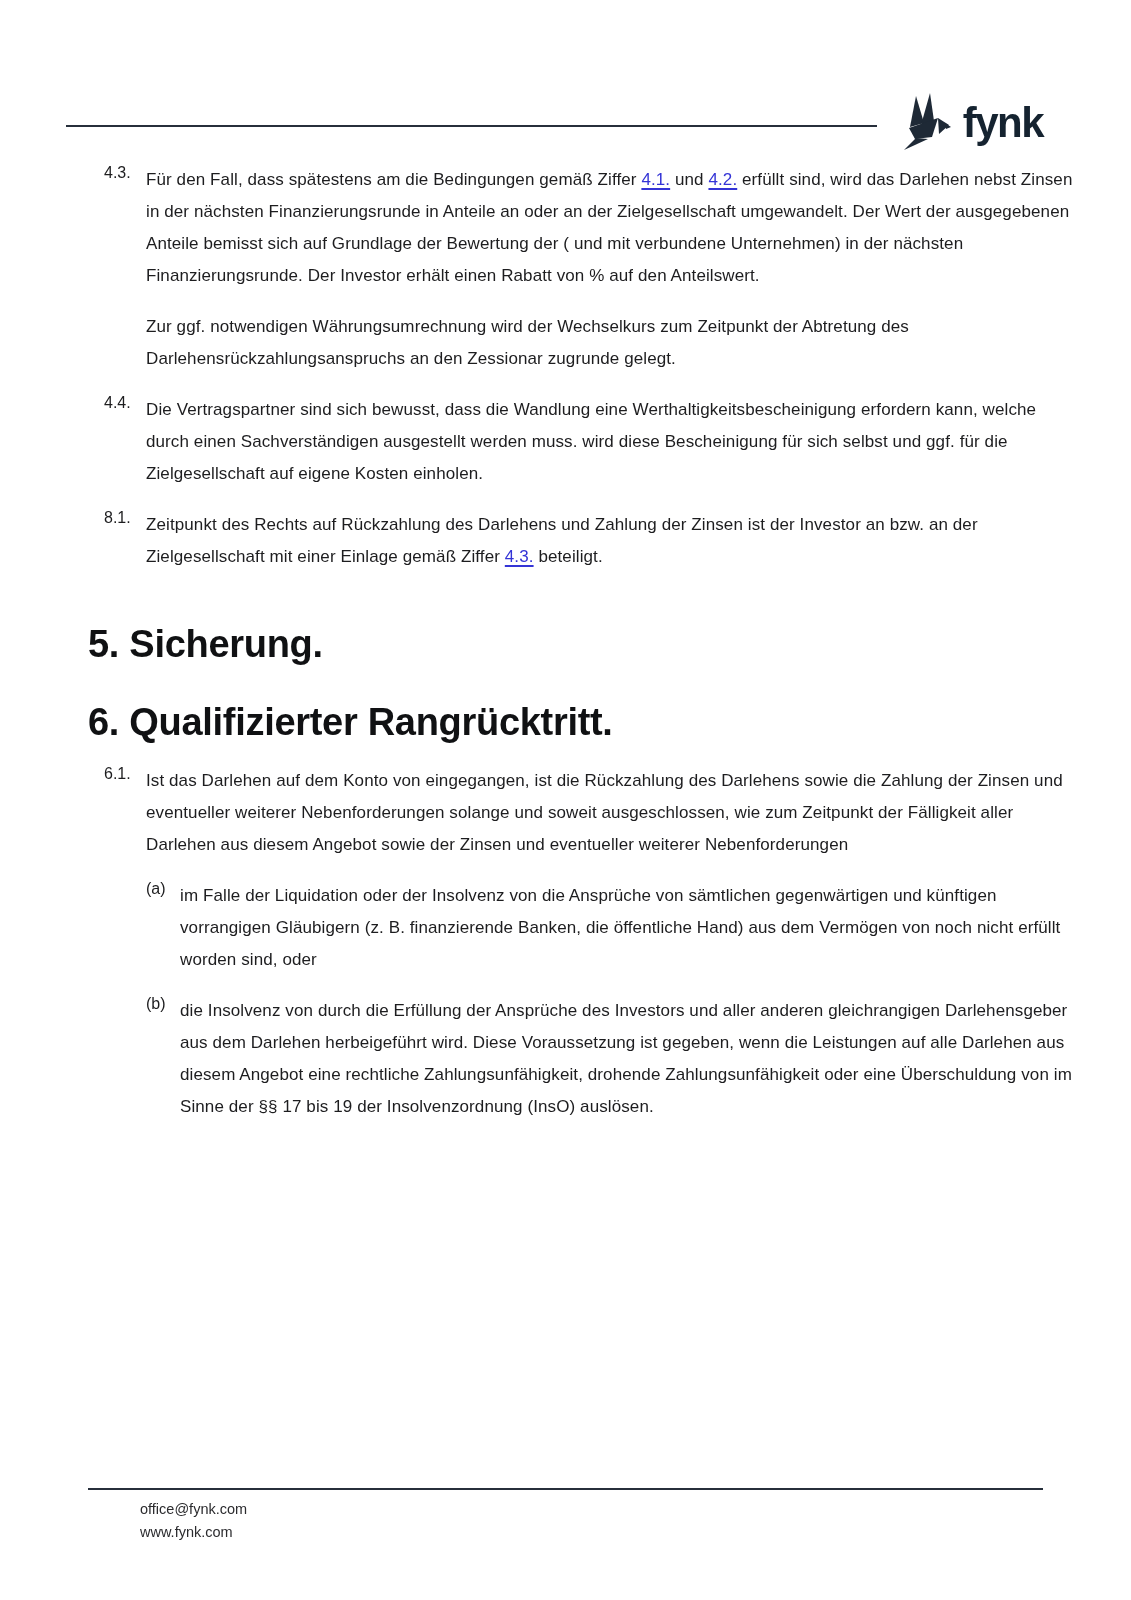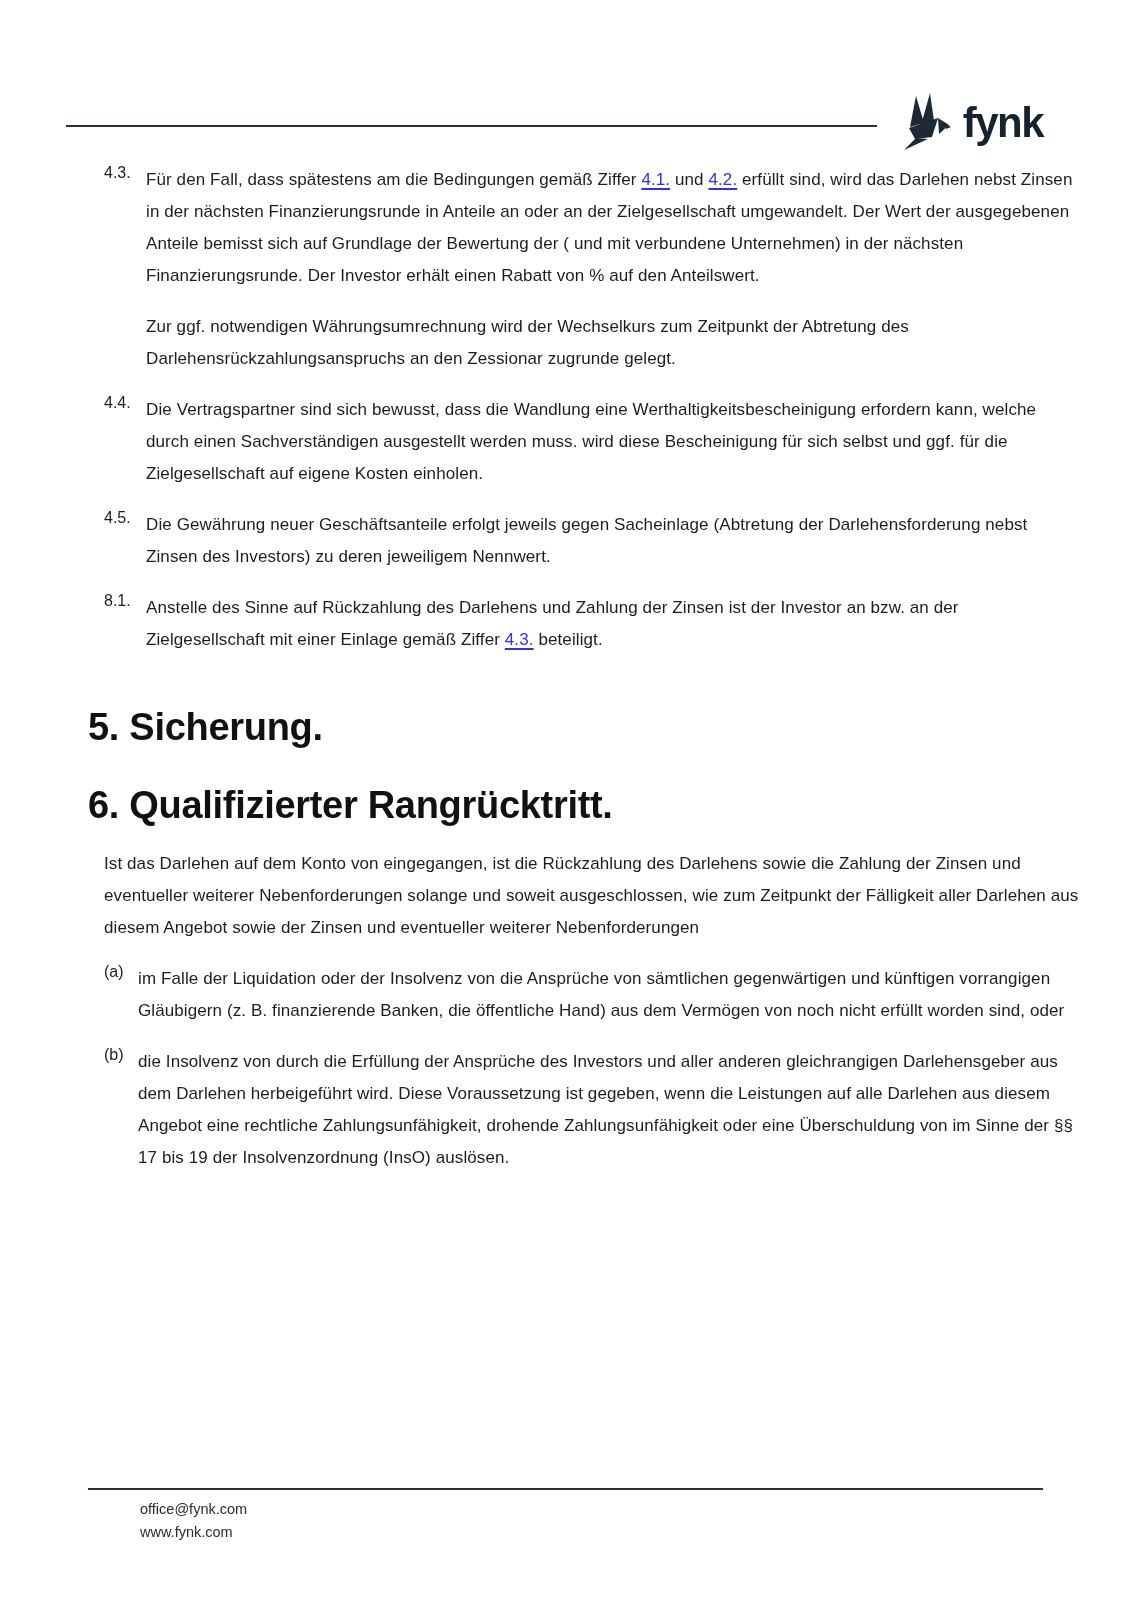--- a/index.html
+++ b/index.html
@@ -89,39 +89,34 @@
     </div>
   </div>
 
   <div class="clause">
     <div class="clause-num">4.4.</div>
     <div class="clause-body">
       <p>Die Vertragspartner sind sich bewusst, dass die Wandlung eine Werthaltigkeitsbescheinigung erfordern kann, welche durch einen Sachverständigen ausgestellt werden muss. wird diese Bescheinigung für sich selbst und ggf. für die Zielgesellschaft auf eigene Kosten einholen.</p>
     </div>
   </div>
 
-  <div class="clause">
-    <div class="clause-num">4.5.</div>
-    <div class="clause-body">
-      <p>Die Gewährung neuer Geschäftsanteile erfolgt jeweils gegen Sacheinlage (Abtretung der Darlehensforderung nebst Zinsen des Investors) zu deren jeweiligem Nennwert.</p>
-    </div>
-  </div>
 
   <div class="clause">
     <div class="clause-num">8.1.</div>
     <div class="clause-body">
-      <p class="rich"><span>Anstelle des Sinne auf Rückzahlung des Darlehens und Zahlung der Zinsen ist der Investor an bzw. an der Zielgesellschaft mit einer Einlage gemäß Ziffer </span><a class="ref">4.3.</a><span> beteiligt.</span></p>
+      <p class="rich"><span>Zeitpunkt des Rechts auf Rückzahlung des Darlehens und Zahlung der Zinsen ist der Investor an bzw. an der Zielgesellschaft mit einer Einlage gemäß Ziffer </span><a class="ref">4.3.</a><span> beteiligt.</span></p>
     </div>
   </div>
 
   <h2 class="section-title">5. Sicherung.</h2>
 
   <h2 class="section-title second">6. Qualifizierter Rangrücktritt.</h2>
 
   <div class="clause clause61">
+    <div class="clause-num">6.1.</div>
     <div class="clause-body">
       <p>Ist das Darlehen auf dem Konto von eingegangen, ist die Rückzahlung des Darlehens sowie die Zahlung der Zinsen und eventueller weiterer Nebenforderungen solange und soweit ausgeschlossen, wie zum Zeitpunkt der Fälligkeit aller Darlehen aus diesem Angebot sowie der Zinsen und eventueller weiterer Nebenforderungen</p>
 
       <div class="subclause">
         <div class="sub-label">(a)</div>
         <div class="sub-body">
           <p>im Falle der Liquidation oder der Insolvenz von die Ansprüche von sämtlichen gegenwärtigen und künftigen vorrangigen Gläubigern (z. B. finanzierende Banken, die öffentliche Hand) aus dem Vermögen von noch nicht erfüllt worden sind, oder</p>
         </div>
       </div>
 

